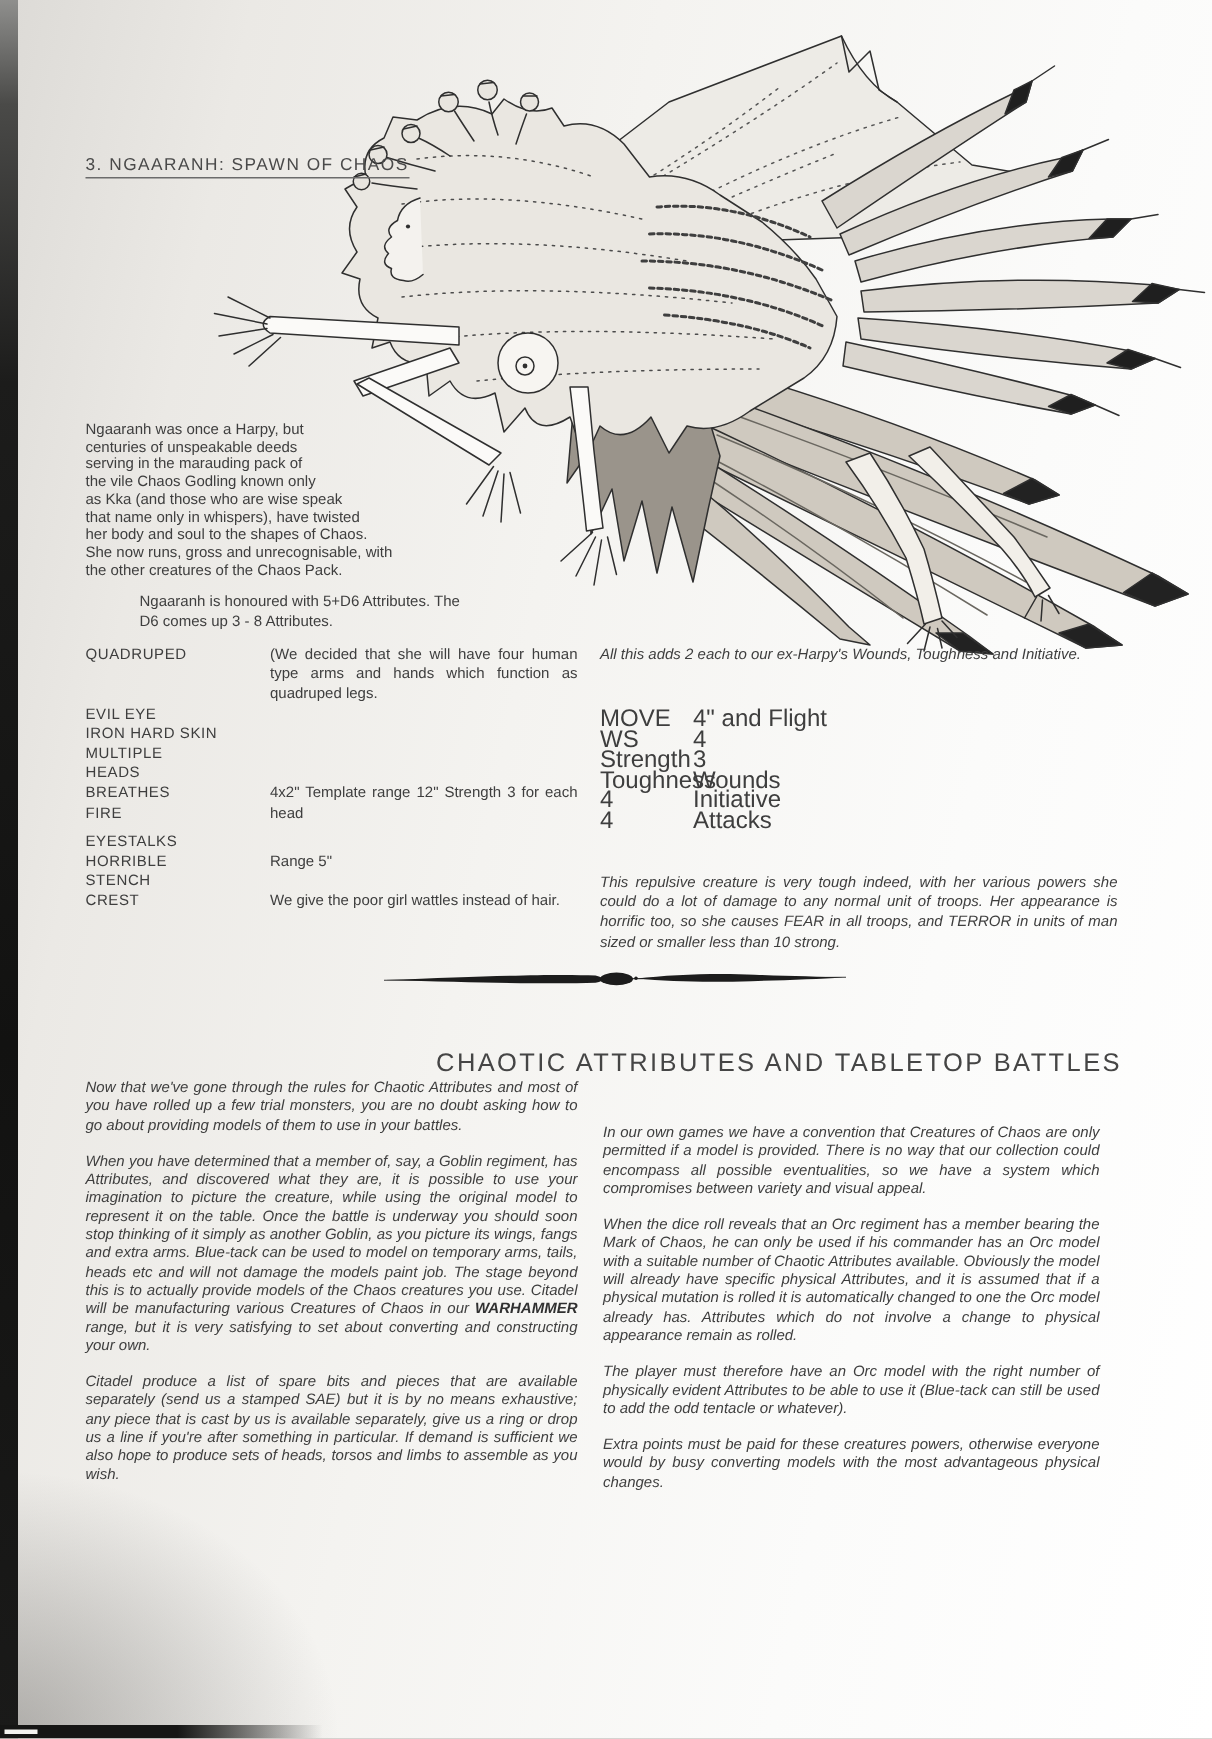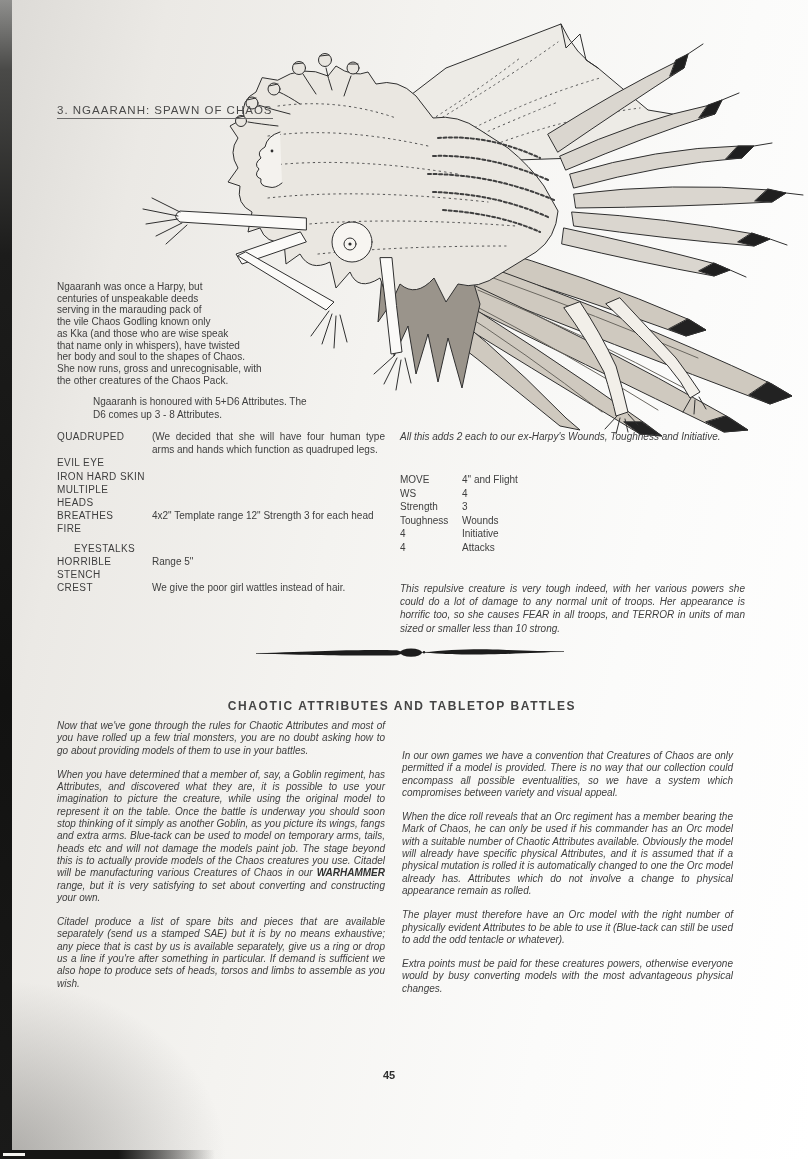--- a/index.html
+++ b/index.html
@@ -23,32 +23,32 @@
   .bottom-band {
     position:absolute; left:0; bottom:0; width:215px; height:9px;
     background:linear-gradient(90deg,#161615 55%, rgba(22,22,21,0) 100%);
   }
   .bottom-notch { position:absolute; left:3px; bottom:3px; width:22px; height:3px; background:#f3f2ef; }
   .abs { position:absolute; }
   .h1 {
     font-size:11.5px; font-weight:400; letter-spacing:1px; color:#4a4a4a;
     border-bottom:1px solid #6b6b6b; padding-bottom:2px; display:inline-block; white-space:nowrap;
   }
-  .h2 { font-size:12px; font-weight:700; letter-spacing:1.6px; color:#454545; text-align:center; }
+  .h2 { font-size:17px; font-weight:400; letter-spacing:1.6px; color:#454545; text-align:right; }
   .body-txt { font-size:10px; line-height:12.3px; }
   .top-txt  { font-size:10px; line-height:13.2px; }
   .preline { white-space:pre-line; }
   .just { text-align:justify;font-style:italic; }
   .para { margin-bottom:12px; }
   .attr-table { width:328px; }
-  .attr-row { display:grid; grid-template-columns:95px 1fr; }
-  .attr-row.gap { margin-top:6px;text-align:center; }
+  .attr-row { display:grid; grid-template-columns:95px 1fr;gap:28px; }
+  .attr-row.gap { margin-top:6px; }
   .attr-label { white-space:pre-line; letter-spacing:0.4px; }
   .attr-value { text-align:justify; }
-  .stats { display:grid; grid-template-columns:62px 1fr; font-size:10px; line-height:13.6px; }
+  .stats { display:grid; grid-template-columns:62px 1fr; font-size:16px; line-height:13.6px; }
   .pgnum { font-weight:bold; font-size:11px; text-align:center; color:#2e2e2e; }
   .brand { font-weight:bold; color:#303030; }
   svg { display:block; }
 </style>
 </head>
 <body>
 
 <div class="page">
   <div class="corner-shade"></div>
   <div class="gutter"></div>
@@ -246,14 +246,13 @@
     <p class="para just">Citadel produce a list of spare bits and pieces that are available separately (send us a stamped SAE) but it is by no means exhaustive; any piece that is cast by us is available separately, give us a ring or drop us a line if you're after something in particular. If demand is sufficient we also hope to produce sets of heads, torsos and limbs to assemble as you wish.</p>
   </div>
 
   <div class="abs body-txt" style="left:402px; top:750px; width:331px;">
     <p class="para just">In our own games we have a convention that Creatures of Chaos are only permitted if a model is provided. There is no way that our collection could encompass all possible eventualities, so we have a system which compromises between variety and visual appeal.</p>
     <p class="para just">When the dice roll reveals that an Orc regiment has a member bearing the Mark of Chaos, he can only be used if his commander has an Orc model with a suitable number of Chaotic Attributes available. Obviously the model will already have specific physical Attributes, and it is assumed that if a physical mutation is rolled it is automatically changed to one the Orc model already has. Attributes which do not involve a change to physical appearance remain as rolled.</p>
     <p class="para just">The player must therefore have an Orc model with the right number of physically evident Attributes to be able to use it (Blue-tack can still be used to add the odd tentacle or whatever).</p>
     <p class="para just">Extra points must be paid for these creatures powers, otherwise everyone would by busy converting models with the most advantageous physical changes.</p>
   </div>
 
-  <div class="abs pgnum" style="left:56px; top:1069px; width:666px;">45</div>
 </div>
 
 </body></html>

